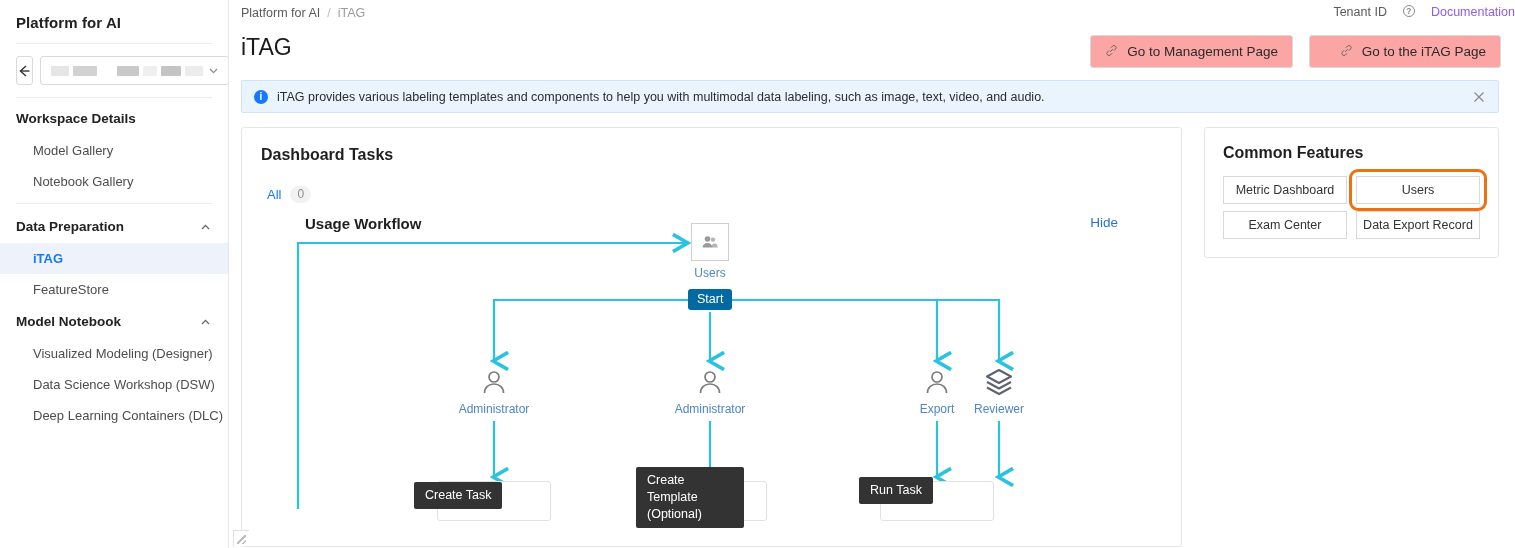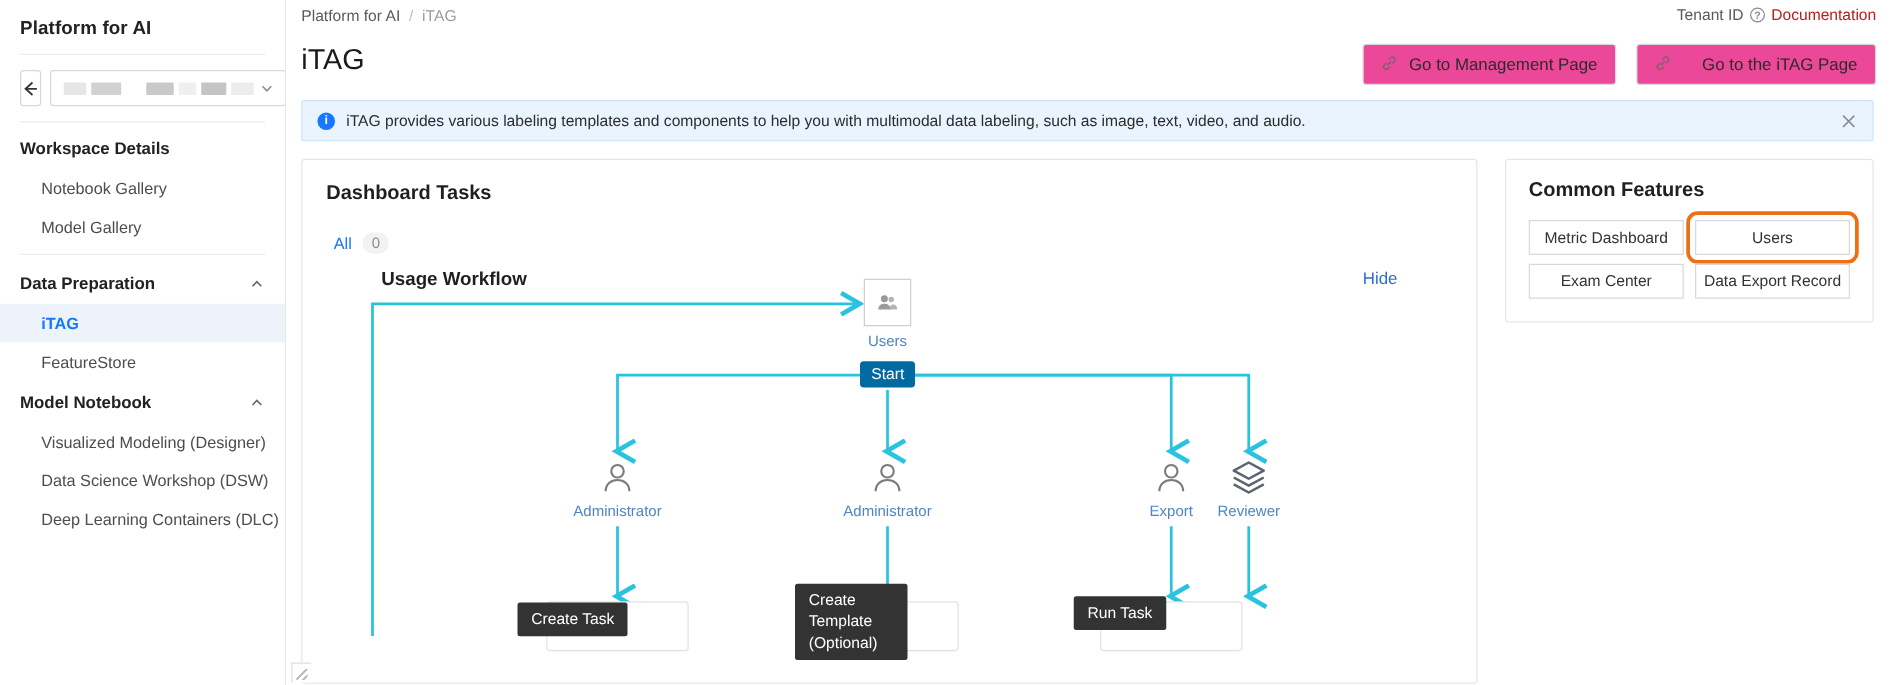--- a/index.html
+++ b/index.html
@@ -75,37 +75,37 @@
 
   .topbar { position: relative; height: 76px; padding: 0 16px 0 12px; }
   .breadcrumb {
     font-size: 12.5px; color: #616161; padding-top: 6px; display: flex; gap: 7px; align-items: center;
   }
   .breadcrumb .bc-link { color: #5a5a5a; cursor: pointer; }
   .breadcrumb .bc-sep { color: #c0c0c0; }
   .breadcrumb .bc-cur { color: #9b9b9b; }
 
   .toprighttext {
-    position: absolute; top: 5px; right: 14px;
-    display: flex; align-items: center; gap: 5px;
+    position: absolute; top: 5px; right: 0;
+    display: flex; align-items: flex-start; gap: 16px;
     font-size: 12.5px; color: #5a5a5a;
   }
   .qmark {
     width: 12px; height: 12px; border-radius: 50%; border: 1px solid #8c8c8c;
     color: #8c8c8c; font-size: 8.5px; line-height: 10px; text-align: center;
     display: inline-block; font-weight: bold;
   }
-  .toprighttext .doc { color: #b91c1c; cursor: pointer; }
+  .toprighttext .doc { color: #8b5cf6; cursor: pointer; }
 
   .page-title { font-size: 23px; color: #1a1a1a; padding-top: 14px; font-weight: normal; }
 
   .topbtns { position: absolute; right: 14px; top: 35px; display: flex; gap: 16px; }
   .ghostbtn {
     height: 33px; min-width: 192px; border: 1px solid #d9d9d9; border-radius: 3px;
-    background: #ec4899; display: flex; align-items: center; justify-content: space-between; gap: 9px;
+    background: #fca5a5; display: flex; align-items: center; justify-content: flex-end; gap: 9px;
     font-size: 13.5px; color: #2b2b2b; cursor: pointer; padding: 0 14px;
   }
 
   
   .banner {
     margin: 4px 16px 0 12px; height: 33px;
     background: #eaf4ff; border: 1px solid #cfe4fb; border-radius: 2px;
     display: flex; align-items: center; padding: 0 12px; gap: 9px;
     font-size: 12.5px; color: #2c2c2c; position: relative;
   }
@@ -152,21 +152,21 @@
 
   .start-badge {
     position: absolute; background: #0369a1; color: #fff; font-size: 12.5px;
     border-radius: 3px; padding: 3px 9px; line-height: 15px;
   }
 
   .tooltip {
     position: absolute; background: #333; color: #fff; font-size: 12.5px;
     padding: 5px 11px; border-radius: 2px; white-space: nowrap; line-height: 17px;
   }
-  .tooltip.multi { white-space: normal; width: 90px; }
+  .tooltip.multi { white-space: normal; width: 108px; }
   .wfbox {
     position: absolute; width: 114px; height: 40px;
     border: 1px solid #e2e2e2; border-radius: 3px; background: #fff;
   }
 
   
   .card-common {
     width: 295px; flex: 0 0 295px;
     border: 1px solid #e6e6e6; border-radius: 3px; background: #fff;
     padding: 16px 18px 18px 18px;
@@ -226,22 +226,22 @@
         </span>
       </div>
     </div>
 
     <div class="sb-divider"></div>
 
     <div class="sb-group" style="padding-top:13px;">
       <span>Workspace Details</span>
     </div>
 
+    <div class="sb-item">Model Gallery</div>
     <div class="sb-item">Notebook Gallery</div>
-    <div class="sb-item">Model Gallery</div>
 
     <div class="sb-section-line"></div>
 
     <div class="sb-group">
       <span>Data Preparation</span>
       <span class="caret">
         <svg width="13" height="13" viewBox="0 0 13 13">
             <path d="M3 8 L6.5 4.4 L10 8" fill="none" stroke="#666" stroke-width="1.3"></path>
           </svg>
       </span>

